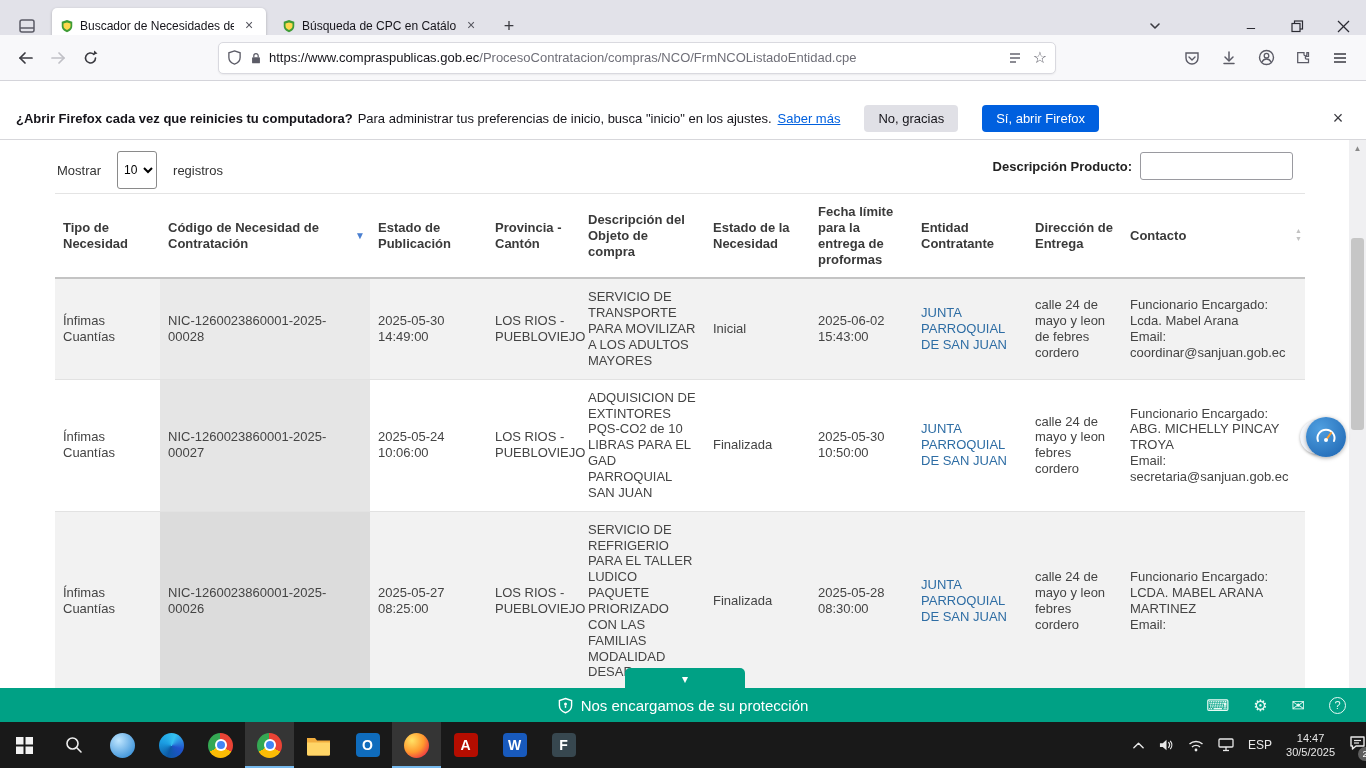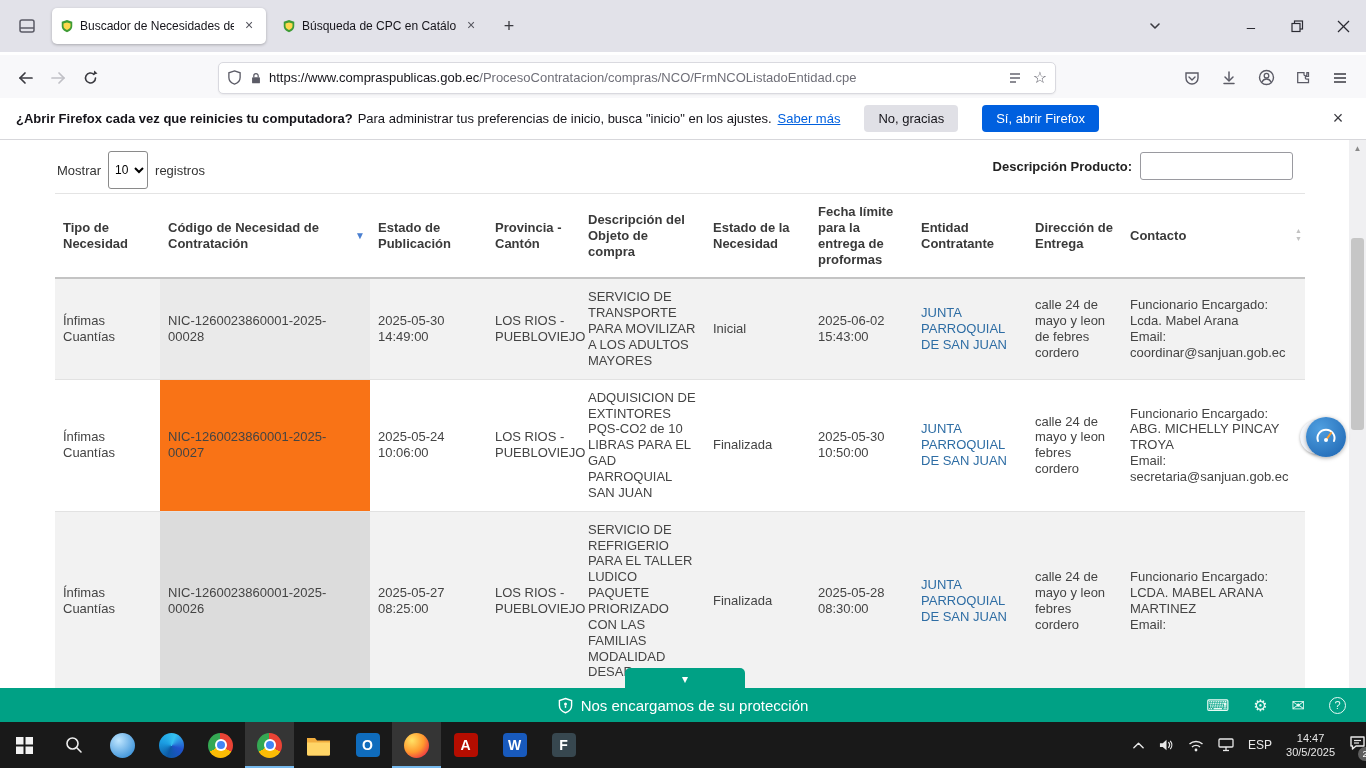--- a/index.html
+++ b/index.html
@@ -11,52 +11,52 @@
   .tab { width:214px; height:36px; border-radius:5px; display:flex; align-items:center; gap:6px; padding:0 8px; margin-left:8px; font-size:12px; color:#15141a; position:relative; }
   .tab.active { background:#fff; box-shadow:0 1px 3px rgba(0,0,0,.25); }
   .tab .tab-title { flex:1; white-space:nowrap; overflow:hidden; }
   .tab .tab-close { font-size:14px; color:#55555e; width:18px; height:18px; line-height:17px; text-align:center; border-radius:3px; }
   .newtab-btn { width:30px; height:30px; margin-left:6px; font-size:18px; color:#3a3a40; display:flex; align-items:center; justify-content:center; border-radius:4px; }
   .titlebar-right { margin-left:auto; display:flex; align-items:center; height:52px; }
   .tablist-btn { width:34px; height:34px; display:flex; align-items:center; justify-content:center; margin-right:56px; }
   .win-btn { width:46px; height:52px; display:flex; align-items:center; justify-content:center; color:#2b2b33; font-size:15px; }
 
   
-  .navbar { position:absolute; top:55px; left:0; width:1366px; height:46px; background:#f8f8fa; border-bottom:1px solid #d4d4da; display:flex; align-items:center; padding:0 10px; }
+  .navbar { position:absolute; top:35px; left:0; width:1366px; height:46px; background:#f8f8fa; border-bottom:1px solid #d4d4da; display:flex; align-items:center; padding:0 10px; }
   .nav-btn { width:32px; height:32px; display:flex; align-items:center; justify-content:center; border-radius:4px; }
   .urlbar { margin-left:112px; width:838px; height:32px; background:#ffffff; border:1px solid #d9d9df; border-radius:5px; display:flex; align-items:center; padding:0 8px; box-shadow:0 1px 2px rgba(0,0,0,.06); }
   .url-text { flex:1; font-size:13px; margin-left:6px; white-space:nowrap; overflow:hidden; }
   .url-domain { color:#15141a; }
   .url-path { color:#6f6f78; }
   .nav-right { margin-left:auto; display:flex; align-items:center; gap:5px; }
   .glyph-icon { font-size:16px; color:#5b5b66; }
 
   
   .notifbar { position:absolute; top:98px; left:0; width:1366px; height:42px; background:#ffffff; border-bottom:1px solid #d7d7db; display:flex; align-items:center; padding:0 16px; font-size:13px; color:#15141a; }
   .notif-bold { font-weight:bold; margin-right:5px; }
   .notif-link { color:#0060df; text-decoration:underline; margin-left:6px; cursor:pointer; }
   .notif-btn { margin-left:24px; padding:6px 14px; border-radius:4px; font-size:13px; background:#e0e0e6; color:#15141a; border:none; cursor:pointer; }
   .notif-btn.primary { background:#0060df; color:#fff; }
   .notif-close { margin-left:auto; font-size:18px; color:#3a3a40; width:24px; height:24px; text-align:center; line-height:23px; border-radius:4px; }
 
   
   .content { position:absolute; top:140px; left:0; width:1366px; height:548px; background:#fff; overflow:hidden; }
-  .controls { position:absolute; top:11px; left:57px; display:flex; align-items:center; gap:7px; font-size:13px; color:#333; }
+  .controls { position:absolute; top:11px; left:57px; display:flex; align-items:center; gap:16px; font-size:13px; color:#333; }
   .controls select { font-size:12px; padding:10px 2px; border:1px solid #8a8a8a; border-radius:3px; background:#fff; }
   .prod-filter { position:absolute; top:12px; right:73px; display:flex; align-items:center; gap:8px; font-size:13px; color:#222; font-weight:bold; }
   .prod-filter input { width:153px; height:28px; border:1px solid #9a9aa0; border-radius:3px; font-size:13px; padding:0 6px; font-weight:normal; }
 
   .table-wrap { position:absolute; top:53px; left:55px; width:1250px; }
   table { border-collapse:collapse; width:1250px; table-layout:fixed; font-size:13px; color:#444; }
   thead th { border-top:1px solid #e4e4e4; border-bottom:2px solid #c4c4c4; padding:10px 8px; text-align:left; vertical-align:middle; font-weight:bold; color:#3a3a3a; position:relative; line-height:1.22; }
   tbody td { padding:10px 8px; vertical-align:middle; border-bottom:1px solid #e2e2e2; line-height:1.22; }
   tr.odd { background:#f2f2f2; }
   tr.even { background:#ffffff; }
   tr.odd td.sorted { background:#eaeaea; }
-  tr.even td.sorted { background:#f97316; }
+  tr.even td.sorted { background:#e5e5e5; }
   tr.odd td.sorted.dark { background:#dcdcdc; }
   .pre { white-space:pre-line; }
   .entlink { color:#2e6da4; cursor:pointer; text-decoration:none; }
   .sort-desc { position:absolute; right:5px; top:calc(50% - 6px); color:#4a7fd0; font-size:10px; }
   .sort-both { position:absolute; right:3px; top:calc(50% - 9px); display:flex; flex-direction:column; color:#c2c2c2; font-size:7px; line-height:8px; }
 
   .expand-btn { position:absolute; left:625px; top:528px; width:120px; height:22px; background:#00a185; border-radius:5px 5px 0 0; display:flex; align-items:center; justify-content:center; color:#fff; font-size:12px; cursor:pointer; }
 
   .scrollbar { position:absolute; top:0; right:0; width:17px; height:548px; background:#f0f0f2; }
   .scroll-arrow { width:17px; height:16px; display:flex; align-items:center; justify-content:center; color:#8a8a8a; font-size:8px; }

